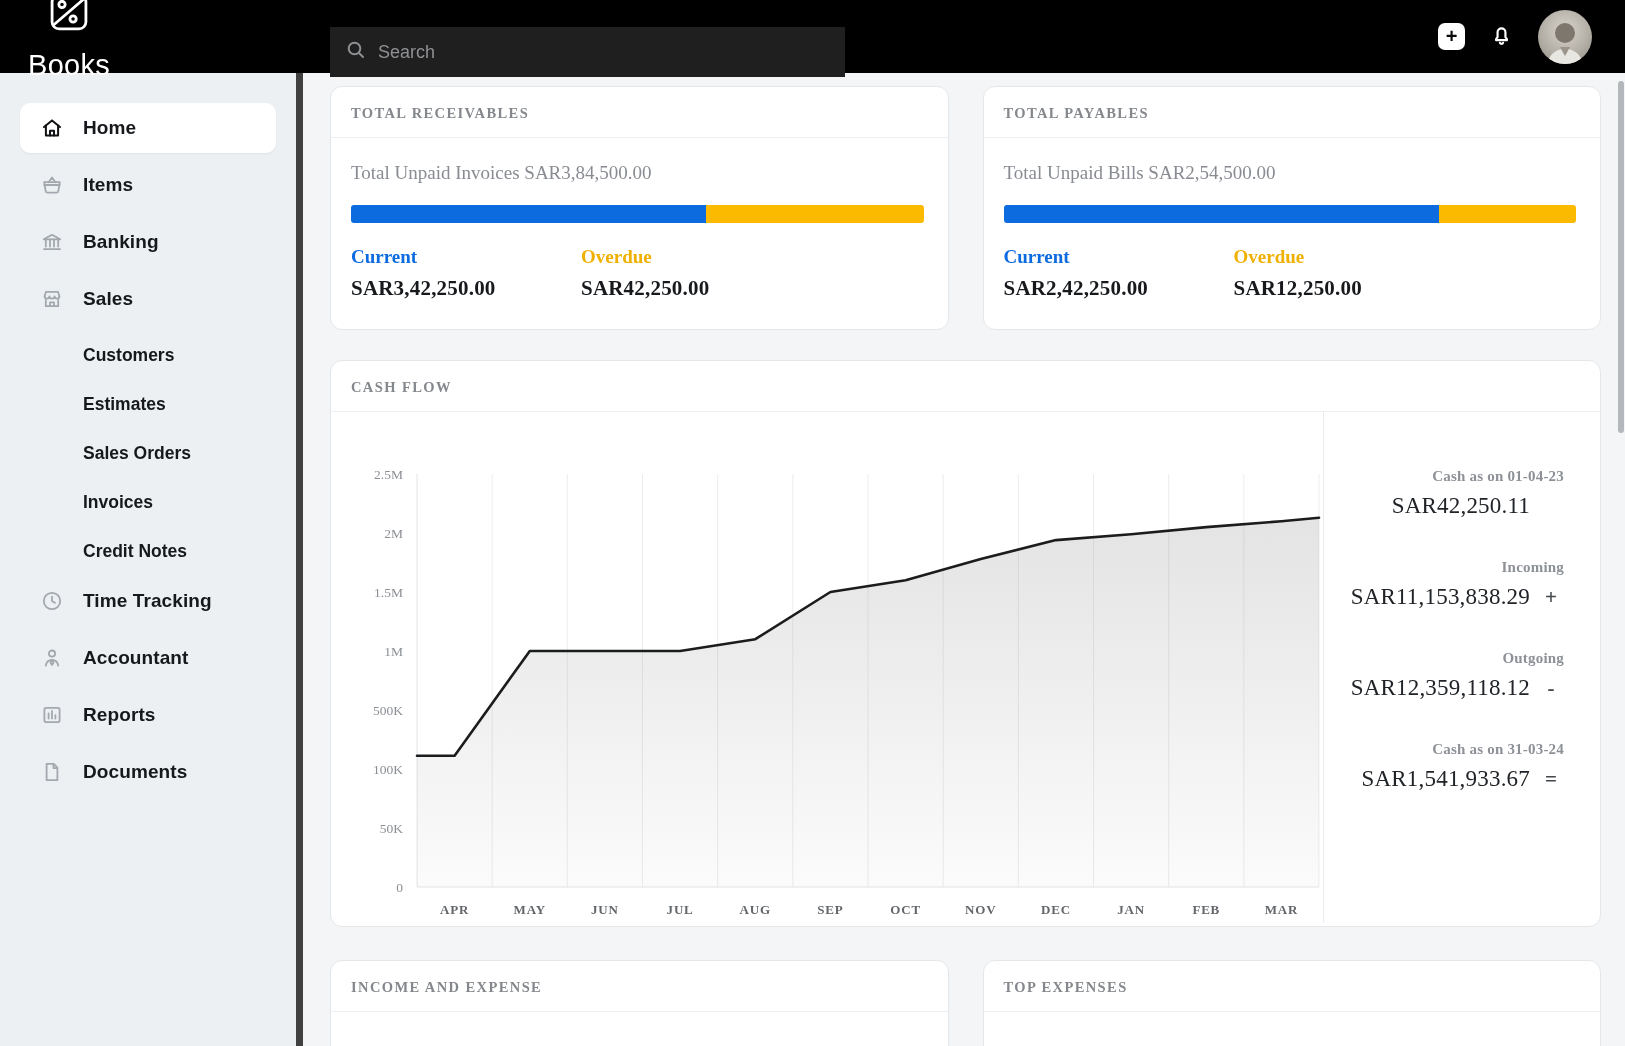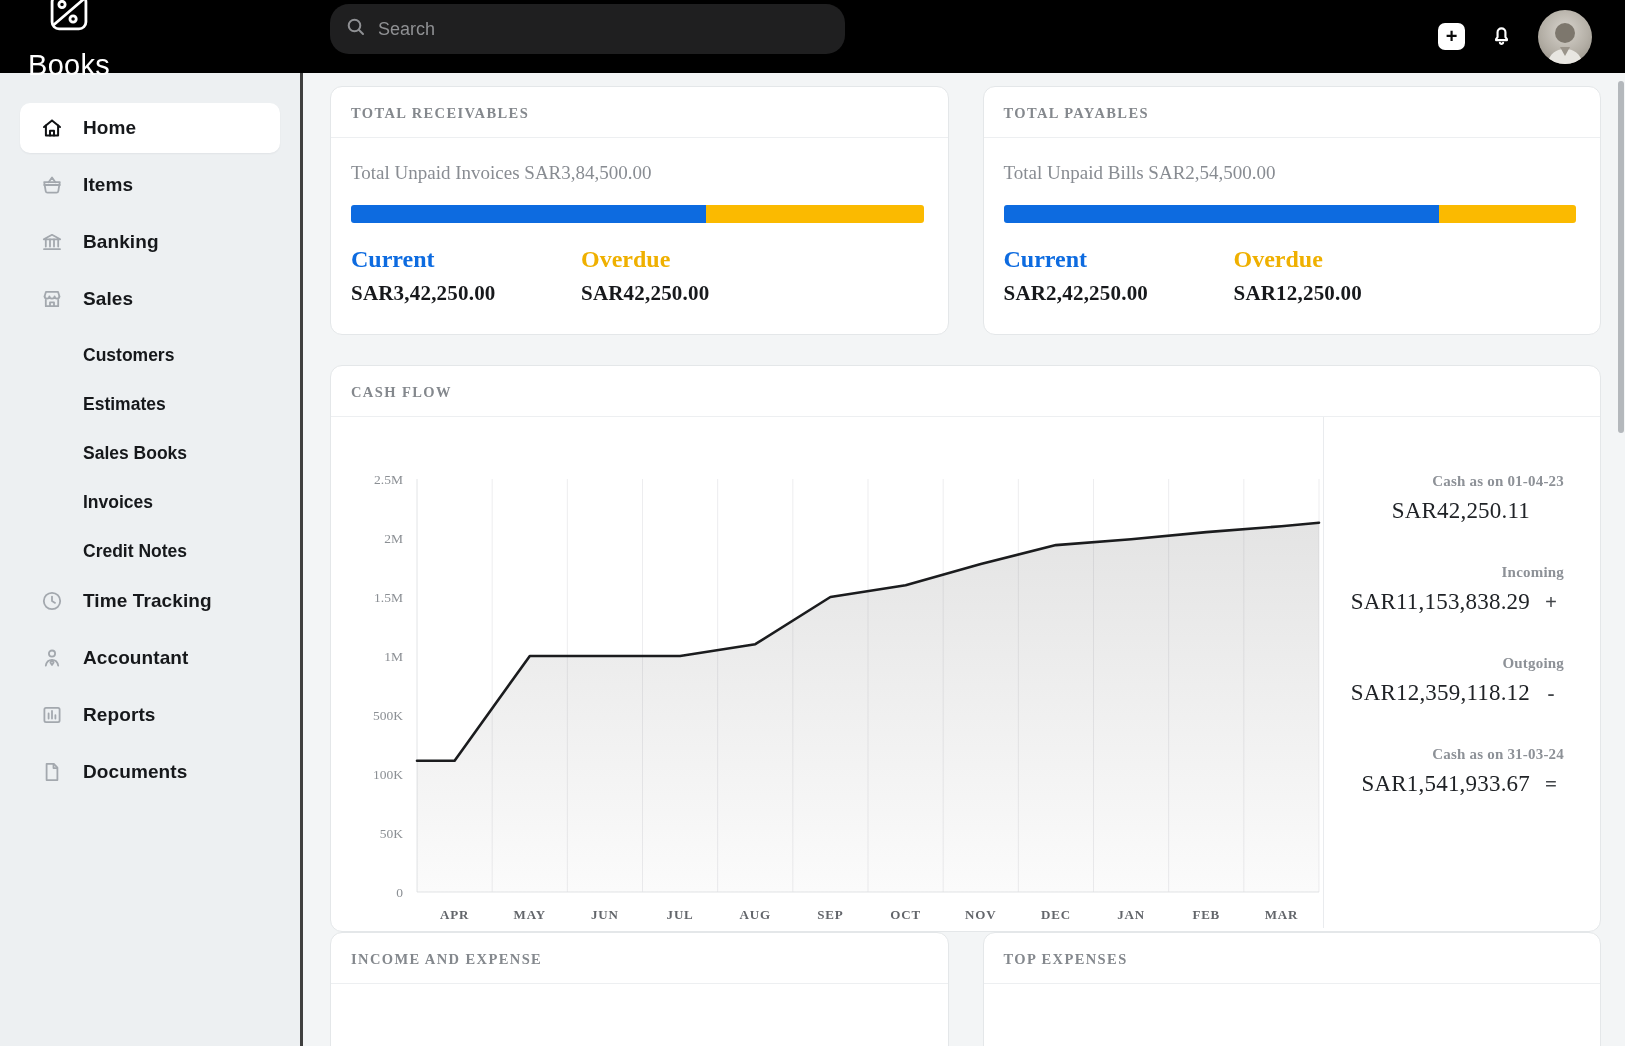--- a/index.html
+++ b/index.html
@@ -5,37 +5,37 @@
 <style>
   * { margin:0; padding:0; box-sizing:border-box; }
   html,body { width:1625px; height:1046px; overflow:hidden;
     font-family:"Liberation Sans", sans-serif; background:#f3f5f6; }
 
   
   .topbar { position:relative; height:73px; background:#000; display:flex; align-items:center; }
   .brand { display:flex; align-items:center; gap:16px; margin-left:28px;flex-direction:column; }
   .brand svg { display:block; }
   .brand-name { color:#fff; font-size:29px; font-weight:500; letter-spacing:.3px; }
-  .search { position:absolute; left:330px; top:4px; width:515px; height:50px;
-    background:#1f1f20; border-radius:19px; display:flex; align-items:center; padding:0 16px; gap:12px; }
+  .search { position:absolute; left:330px; top:27px; width:515px; height:50px;
+    background:#1f1f20; border-radius:0; display:flex; align-items:center; padding:0 16px; gap:12px; }
   .search input { flex:1; background:transparent; border:none; outline:none;
     color:#cfcfcf; font-size:18px; font-family:inherit; }
   .search input::placeholder { color:#8f9093; }
   .top-right { position:absolute; right:33px; top:0; height:73px; display:flex; align-items:center; gap:23px; }
   .add-btn { width:27px; height:27px; background:#fff; border-radius:7px; display:flex;
     align-items:center; justify-content:center; cursor:pointer; }
   .add-btn span { color:#0a0a0a; font-size:20px; font-weight:700; line-height:1; margin-top:-2px; }
   .bell { display:flex; align-items:center; cursor:pointer; }
   .avatar { width:54px; height:54px; border-radius:50%; overflow:hidden;
     background:radial-gradient(circle at 50% 38%, #d8d4cd 0%, #b4afa6 55%, #8e897f 100%); position:relative; }
   .avatar svg { position:absolute; bottom:-2px; left:0; }
 
   
   .shell { display:flex; height:973px; }
-  aside.sidebar { width:303px; background:#edf0f2; border-right:3px solid #404040; padding-top:30px; flex-shrink:0; }
+  aside.sidebar { width:303px; background:#edf0f2; border-right:7px solid #404040; padding-top:30px; flex-shrink:0; }
   .nav-item { height:50px; margin:0 20px 7px 20px; display:flex; align-items:center; gap:19px;
     padding-left:20px; border-radius:10px; cursor:pointer; }
   .nav-item.active { background:#fff; box-shadow:0 1px 2px rgba(30,40,50,.06); }
   .nav-item .ico { width:24px; height:24px; color:#a3a8ae; display:flex; align-items:center; }
   .nav-item.active .ico { color:#101214; }
   .nav-item .lbl { font-size:19px; font-weight:700; color:#16181b; letter-spacing:.1px; }
   .nav-sub { height:49px; margin:0 20px; display:flex; align-items:center; padding-left:63px;
     border-radius:10px; cursor:pointer; }
   .nav-sub .lbl { font-size:17.5px; font-weight:700; color:#16181b; }
 
@@ -46,24 +46,24 @@
   .card-header { padding:18px 24px 15px 20px; border-bottom:1px solid #edeff1;
     color:#84888d; font-size:14.5px; font-weight:700; letter-spacing:1.4px; }
 
   .stat-body { padding:24px 24px 28px 20px; }
   .stat-summary { color:#888c92; font-size:19px; }
   .stat-bar { margin-top:21px; height:18px; border-radius:3px; overflow:hidden; display:flex; }
   .stat-bar .seg-current { height:100%; }
   .stat-bar .seg-overdue { height:100%; flex:1; }
   .stat-cols { margin-top:23px; display:flex; }
   .stat-col-current { width:230px; }
-  .stat-label { font-size:24px; font-weight:700; }
+  .stat-label { font-size:19px; font-weight:700; }
   .stat-value { font-size:21px; font-weight:700; color:#17191c; margin-top:8px; letter-spacing:.2px; }
 
-  .cashflow { margin-top:30px; height:567px; }
+  .cashflow { margin-top:30px; margin-bottom:33px; height:567px; }
   .cf-body { display:flex; height:511px; }
   .cf-chart { flex:1; padding-top:34px; }
   .cf-summary { width:281px; border-left:1px solid #e9ebee; padding:56px 36px 0 0; text-align:right; }
   .cf-row { margin-bottom:40px; }
   .cf-row .cf-label { font-size:15px; font-weight:700; color:#8d9197; margin-bottom:8px; letter-spacing:.2px; }
   .cf-valueline { display:flex; justify-content:flex-end; align-items:baseline; }
   .cf-value { font-size:23px; color:#202327; letter-spacing:.2px; }
   .cf-sym { width:26px; margin-left:8px; text-align:center; font-size:21px; font-weight:600; color:#43464a; }
 
   .bottom-row .card { height:260px; }
@@ -164,21 +164,21 @@
           </span>
           <span class="lbl">Sales</span>
         </div>
         <div class="nav-sub">
           <span class="lbl">Customers</span>
         </div>
         <div class="nav-sub">
           <span class="lbl">Estimates</span>
         </div>
         <div class="nav-sub">
-          <span class="lbl">Sales Books</span>
+          <span class="lbl">Sales Orders</span>
         </div>
         <div class="nav-sub">
           <span class="lbl">Invoices</span>
         </div>
         <div class="nav-sub">
           <span class="lbl">Credit Notes</span>
         </div>
         <div class="nav-item">
           <span class="ico">
             <svg width="24" height="24" viewBox="0 0 24 24" fill="none" stroke="currentColor" stroke-width="1.8" stroke-linecap="round" stroke-linejoin="round">

